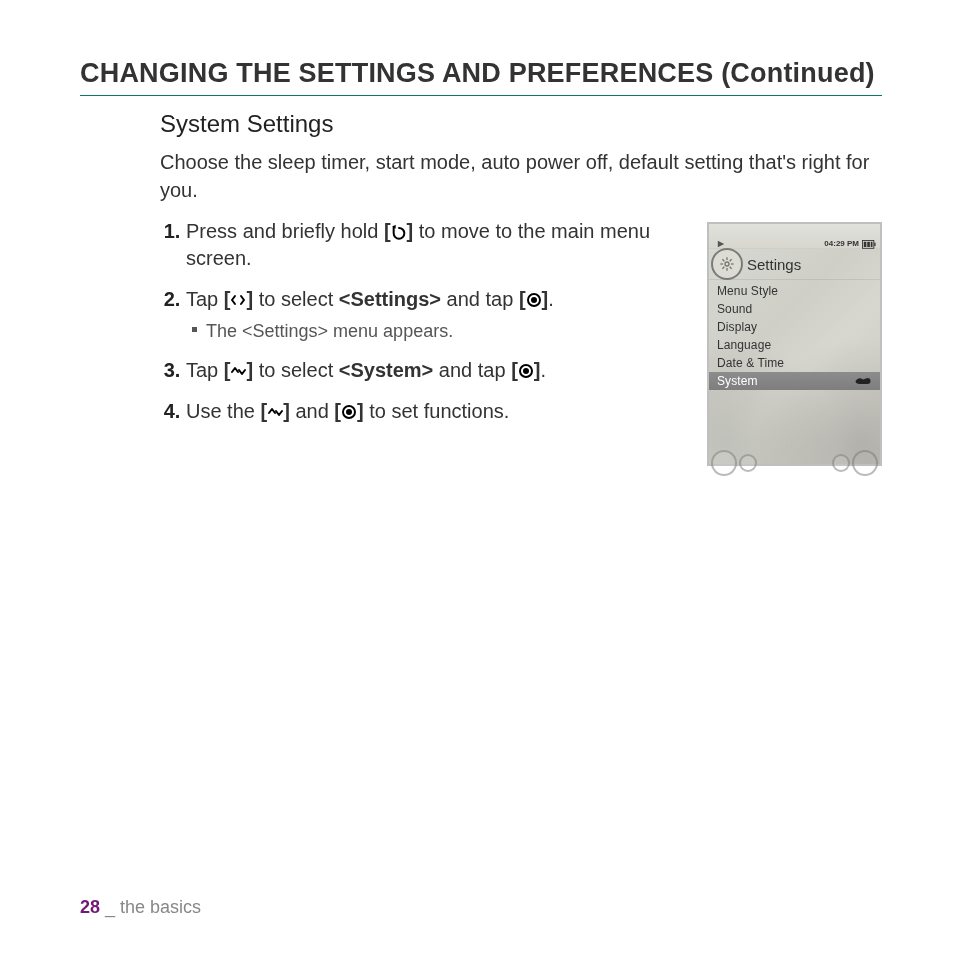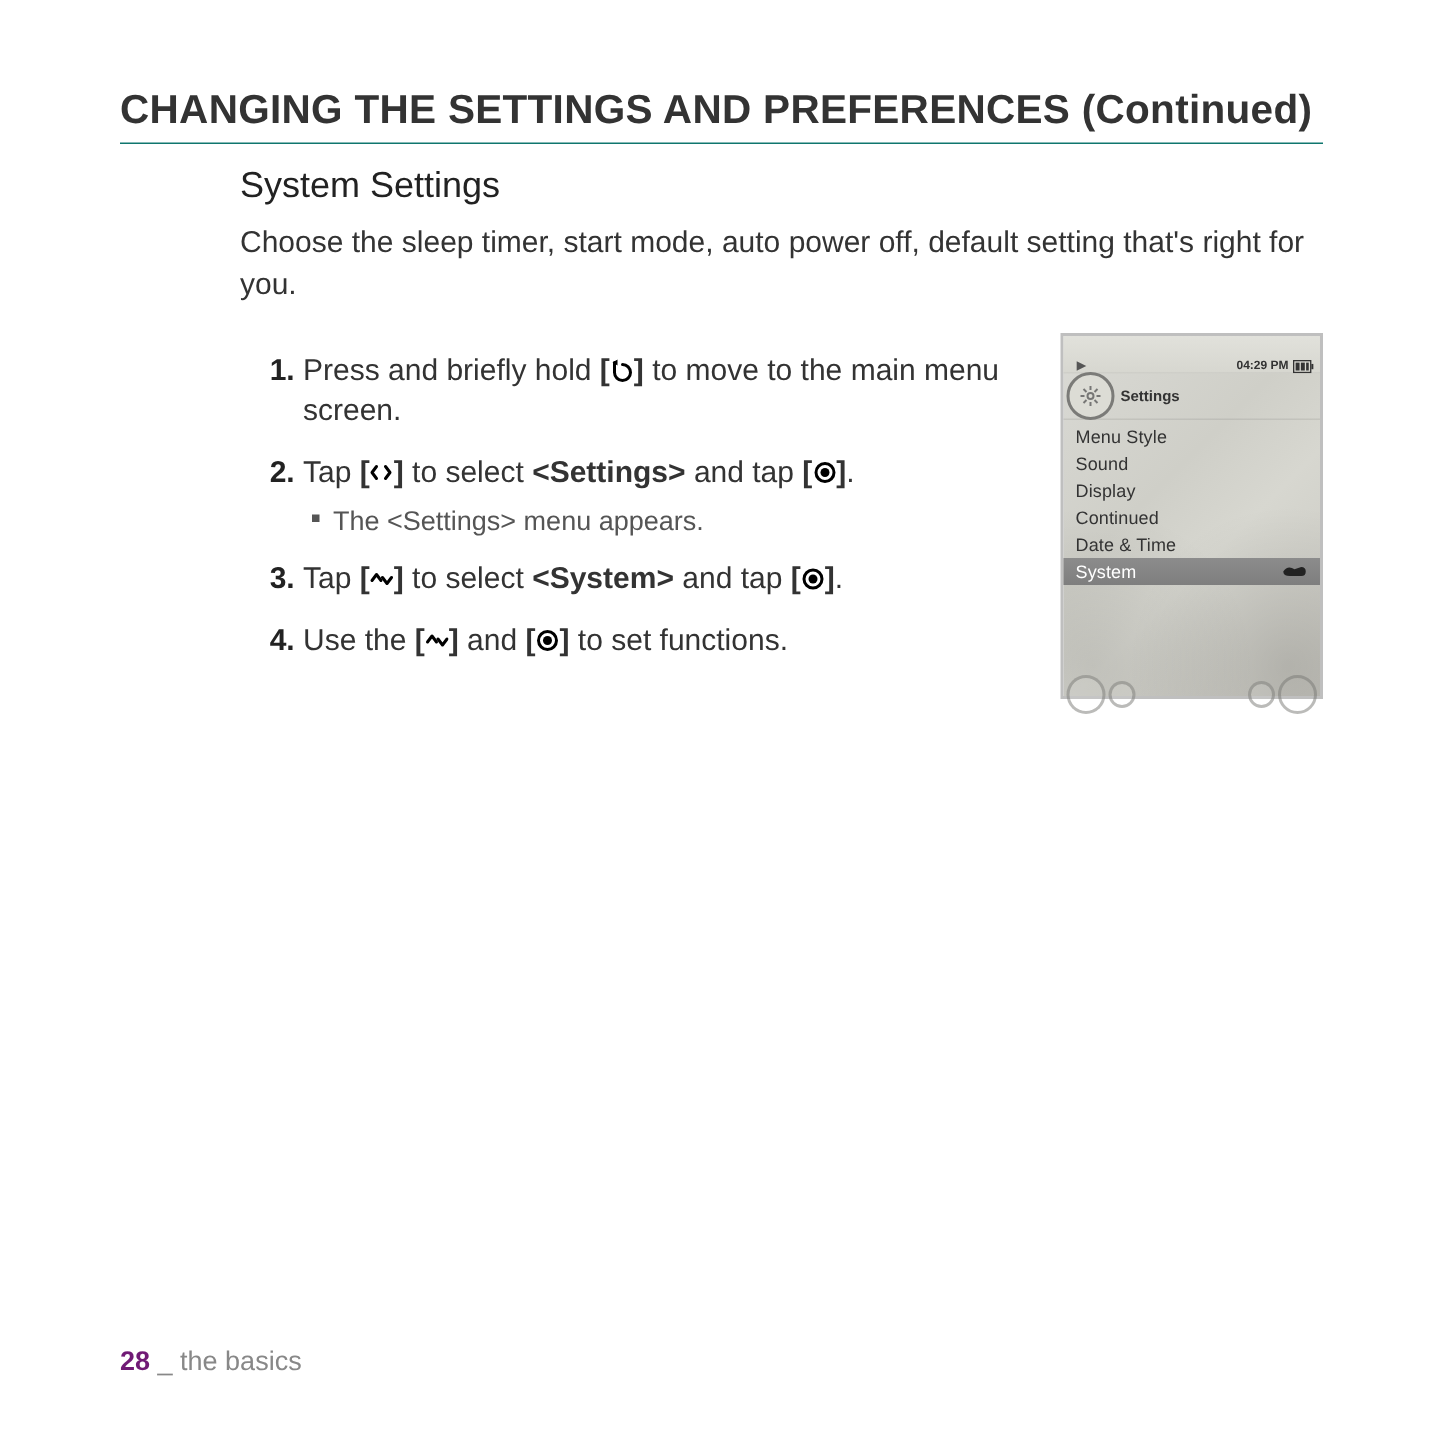--- a/index.html
+++ b/index.html
@@ -37,21 +37,21 @@
   .intro{
     font-size:20px;
     line-height:1.4;
     color:#333;
     margin:0 0 14px;
   }
   .cols{display:flex;gap:22px;}
   ol.steps{
     list-style:decimal;
     padding-left:26px;
-    margin:16px;
+    margin:0;
     flex:1;
   }
   ol.steps > li{
     font-size:20px;
     line-height:1.35;
     margin:0 0 14px;
     color:#333;
   }
   ol.steps > li::marker{
     font-weight:bold;
@@ -115,21 +115,21 @@
     border-bottom:1px solid rgba(0,0,0,.08);
   }
   .gear{
     width:28px;height:28px;border-radius:50%;
     border:2px solid #7b7b78;
     display:flex;align-items:center;justify-content:center;
     background:#dcdcd5;
     flex:0 0 auto;
   }
   .gear svg{width:16px;height:16px;opacity:.75;}
-  .dhead-title{font-size:10px;color:#333;font-weight:bold;}
+  .dhead-title{font-size:15px;color:#333;}
   .dmenu{padding:2px 0 0;}
   .ditem{
     font-size:12px;color:#333;
     padding:2px 8px 2px 8px;
     letter-spacing:.1px;
   }
   .ditem.sel{
     background:linear-gradient(#8c8c8c,#7e7e7e);
     color:#fff;
     display:flex;align-items:center;justify-content:space-between;
@@ -251,21 +251,21 @@
                   <line x1="16" y1="8" x2="19" y2="5"></line>
                 </g>
               </svg>
             </span>
           <span class="dhead-title">Settings</span>
         </div>
         <div class="dmenu" id="device-menu">
             <div class="ditem"><span>Menu Style</span></div>
             <div class="ditem"><span>Sound</span></div>
             <div class="ditem"><span>Display</span></div>
-            <div class="ditem"><span>Continued</span></div>
+            <div class="ditem"><span>Language</span></div>
             <div class="ditem"><span>Date &amp; Time</span></div>
             <div class="ditem sel">
               <span>System</span>
               <span class="hand">
                 <svg viewBox="0 0 24 16">
                   <path d="M2 8 Q6 2 12 6 L18 4 Q22 4 22 8 Q22 12 18 12 L8 12 Q2 12 2 8 Z" fill="#222"></path>
                 </svg>
               </span>
             </div>
           </div>

